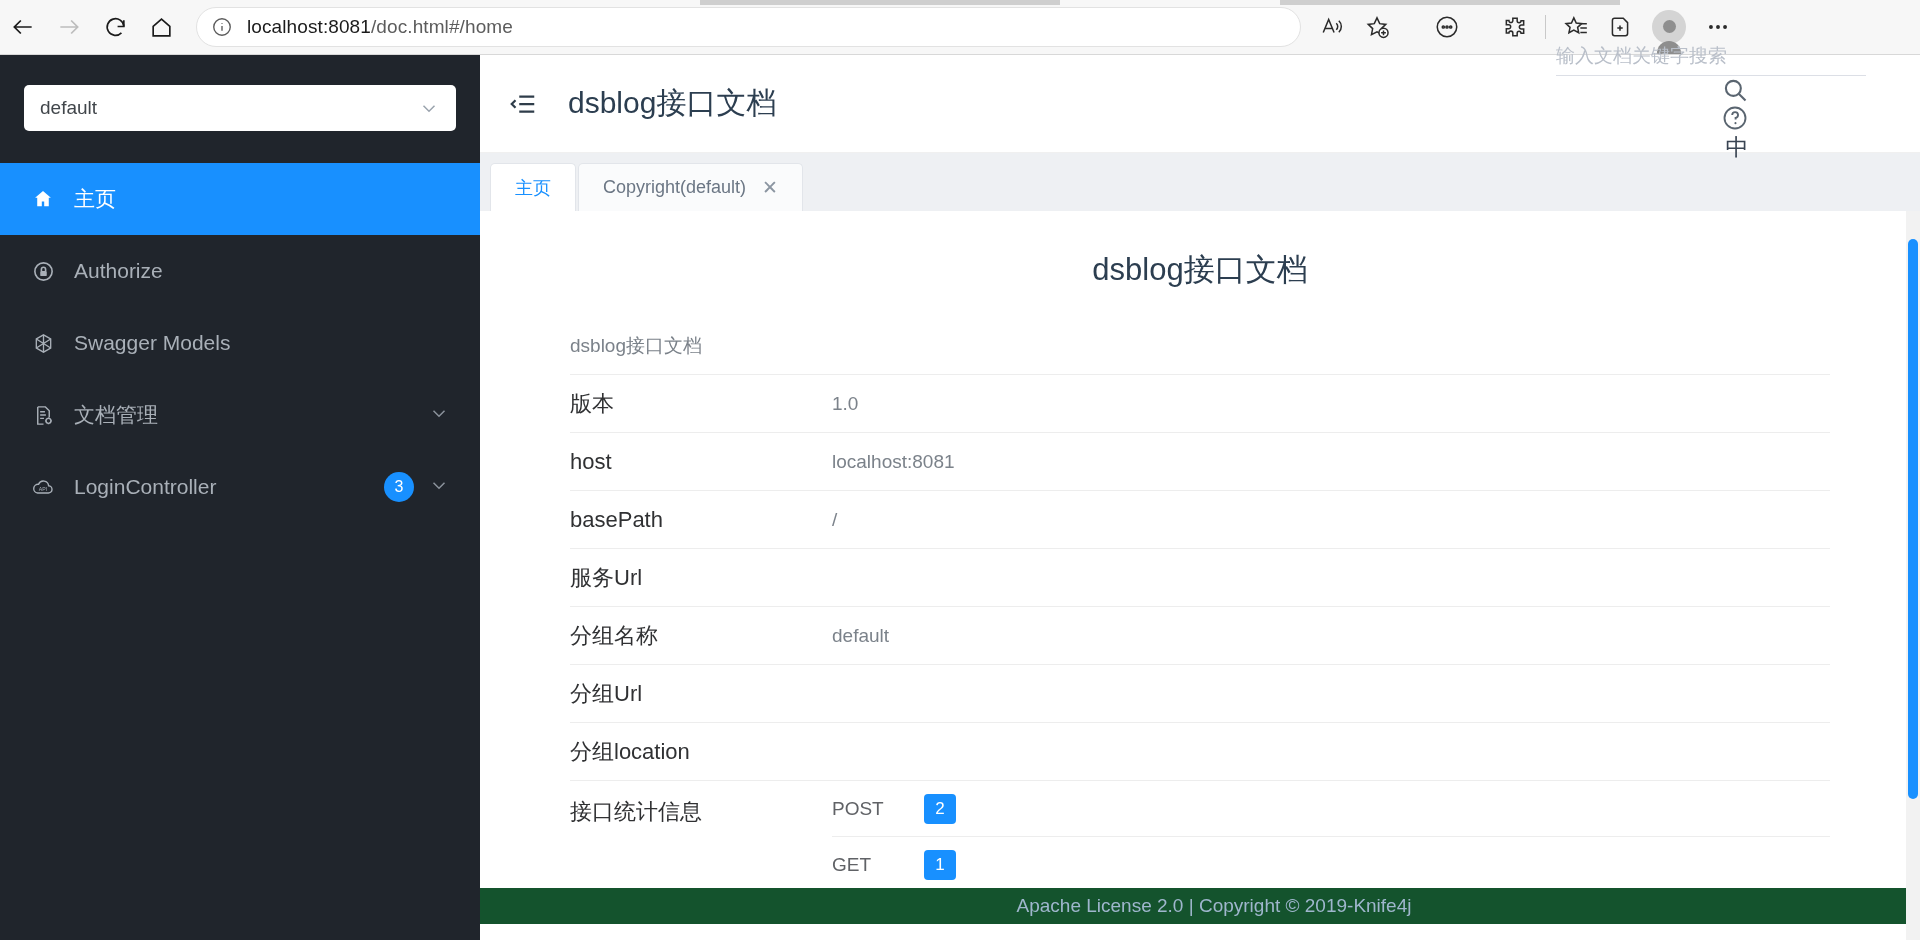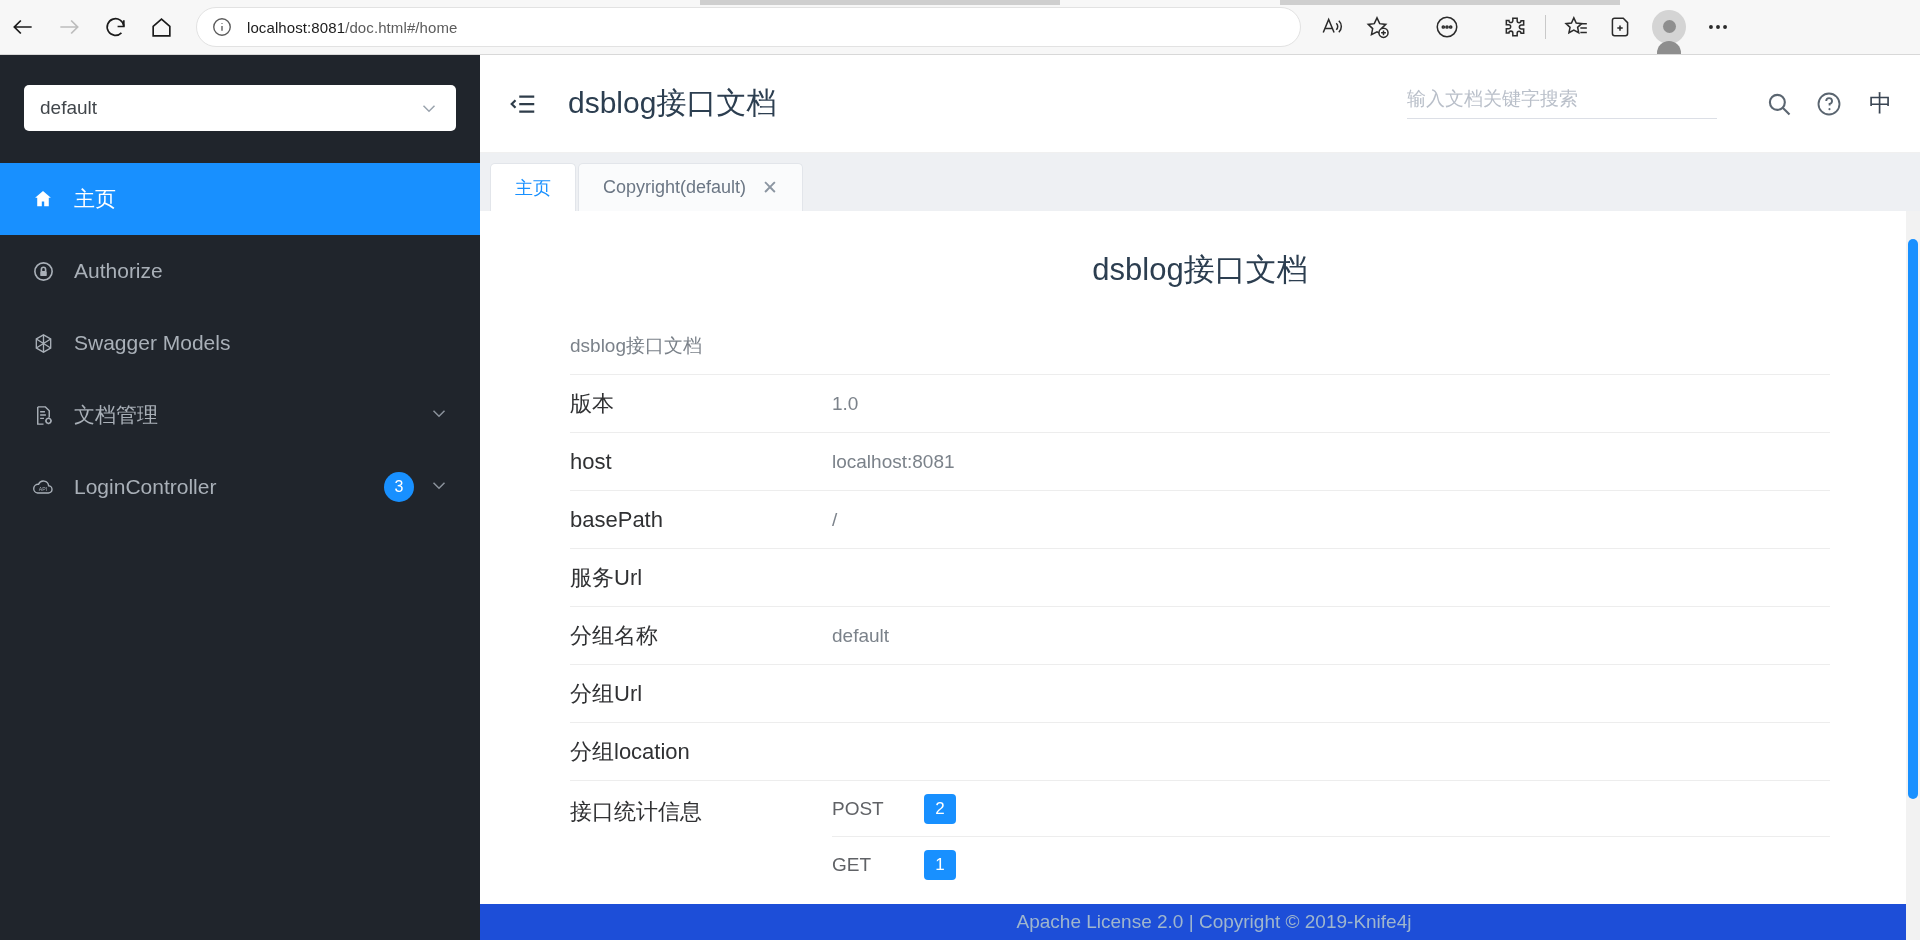--- a/index.html
+++ b/index.html
@@ -28,21 +28,21 @@
   .nav-btn.disabled { color: #bdbdbd; }
   #addressbar {
     flex: 0 0 auto;
     width: 1105px; height: 40px; margin-left: 12px;
     background: #ffffff; border-radius: 20px;
     display: flex; align-items: center;
     padding: 0 14px;
     border: 1px solid #e2e2e2;
   }
   #url-text {
-    margin-left: 14px; font-size: 15px; color: #5c5c5c;
+    margin-left: 14px; font-size: 19px; color: #5c5c5c;
     letter-spacing: .1px; white-space: nowrap;
   }
   #url-text b { color: #1b1b1b; font-weight: 400; }
   .tb-icon {
     width: 44px; height: 40px;
     display: flex; align-items: center; justify-content: center;
     color: #2b2b2b; border-radius: 5px;
   }
   .tb-sep { width: 1px; height: 24px; background: #c9c9c9; margin: 0 8px; }
   #avatar-btn {
@@ -88,21 +88,21 @@
 
   
   #main { position: absolute; left: 480px; top: 0; right: 0; height: 885px; background: #fff; }
   #main-header {
     height: 98px; display: flex; align-items: center;
     padding: 0 0 0 28px; background: #fff;
     border-bottom: 1px solid #f0f0f0;
   }
   #collapse-icon { color: #2f3d4a; display: flex; align-items: center; margin-right: 30px; }
   #doc-title { font-size: 30px; color: #2c3e50; white-space: nowrap; }
-  #header-right { margin-left: auto; display: flex; align-items: center; padding-right: 28px; }
+  #header-right { margin-left: auto; display: flex; align-items: center; padding-right: 28px; flex-direction: column; }
   #search-wrap {
     width: 310px; border-bottom: 1px solid #dcdfe6; padding-bottom: 8px; margin-right: 26px;
   }
   #search-input {
     width: 100%; border: 0; outline: none; font-size: 19px; color: #606266;
     font-family: "Liberation Sans", sans-serif; background: transparent;
   }
   #search-input::placeholder { color: #b9bfc9; }
   .hdr-icon { margin-left: 22px; color: #5a6570; display: flex; align-items: center; }
   #lang-toggle { margin-left: 26px; font-size: 23px; color: #3a4553; }
@@ -142,23 +142,23 @@
     display: flex; align-items: center; min-height: 56px;
     border-bottom: 1px solid #ededed;
   }
   .stat-line:last-child { border-bottom: none; }
   .stat-method { width: 92px; font-size: 19px; color: #606266; }
   .stat-badge {
     background: #1890ff; color: #fff; font-size: 17px;
     padding: 5px 11px; border-radius: 4px; min-width: 32px; text-align: center;
   }
   #footer-text {
-    position: absolute; left: 0; right: 0; bottom: 0; height: 36px;
+    position: absolute; left: 0; right: 0; bottom: 16px; height: 36px;
     display: flex; align-items: center; justify-content: center;
-    font-size: 19px; color: #9fb6cd; background: #1d4ed8; padding-left: 28px;
+    font-size: 19px; color: #9fb6cd; background: #14532d; padding-left: 28px;
   }
   
   #vscroll { position: absolute; right: 0; top: 156px; width: 14px; bottom: 0; background: #f2f2f2; }
   #vscroll .thumb { position: absolute; top: 28px; left: 2px; width: 10px; height: 560px; background: #1890ff; border-radius: 5px; }
 </style>
 </head>
 <body>
 
 <div id="browser-chrome">
   <div class="tabstrip-stub" style="left:700px;width:360px;"></div>

